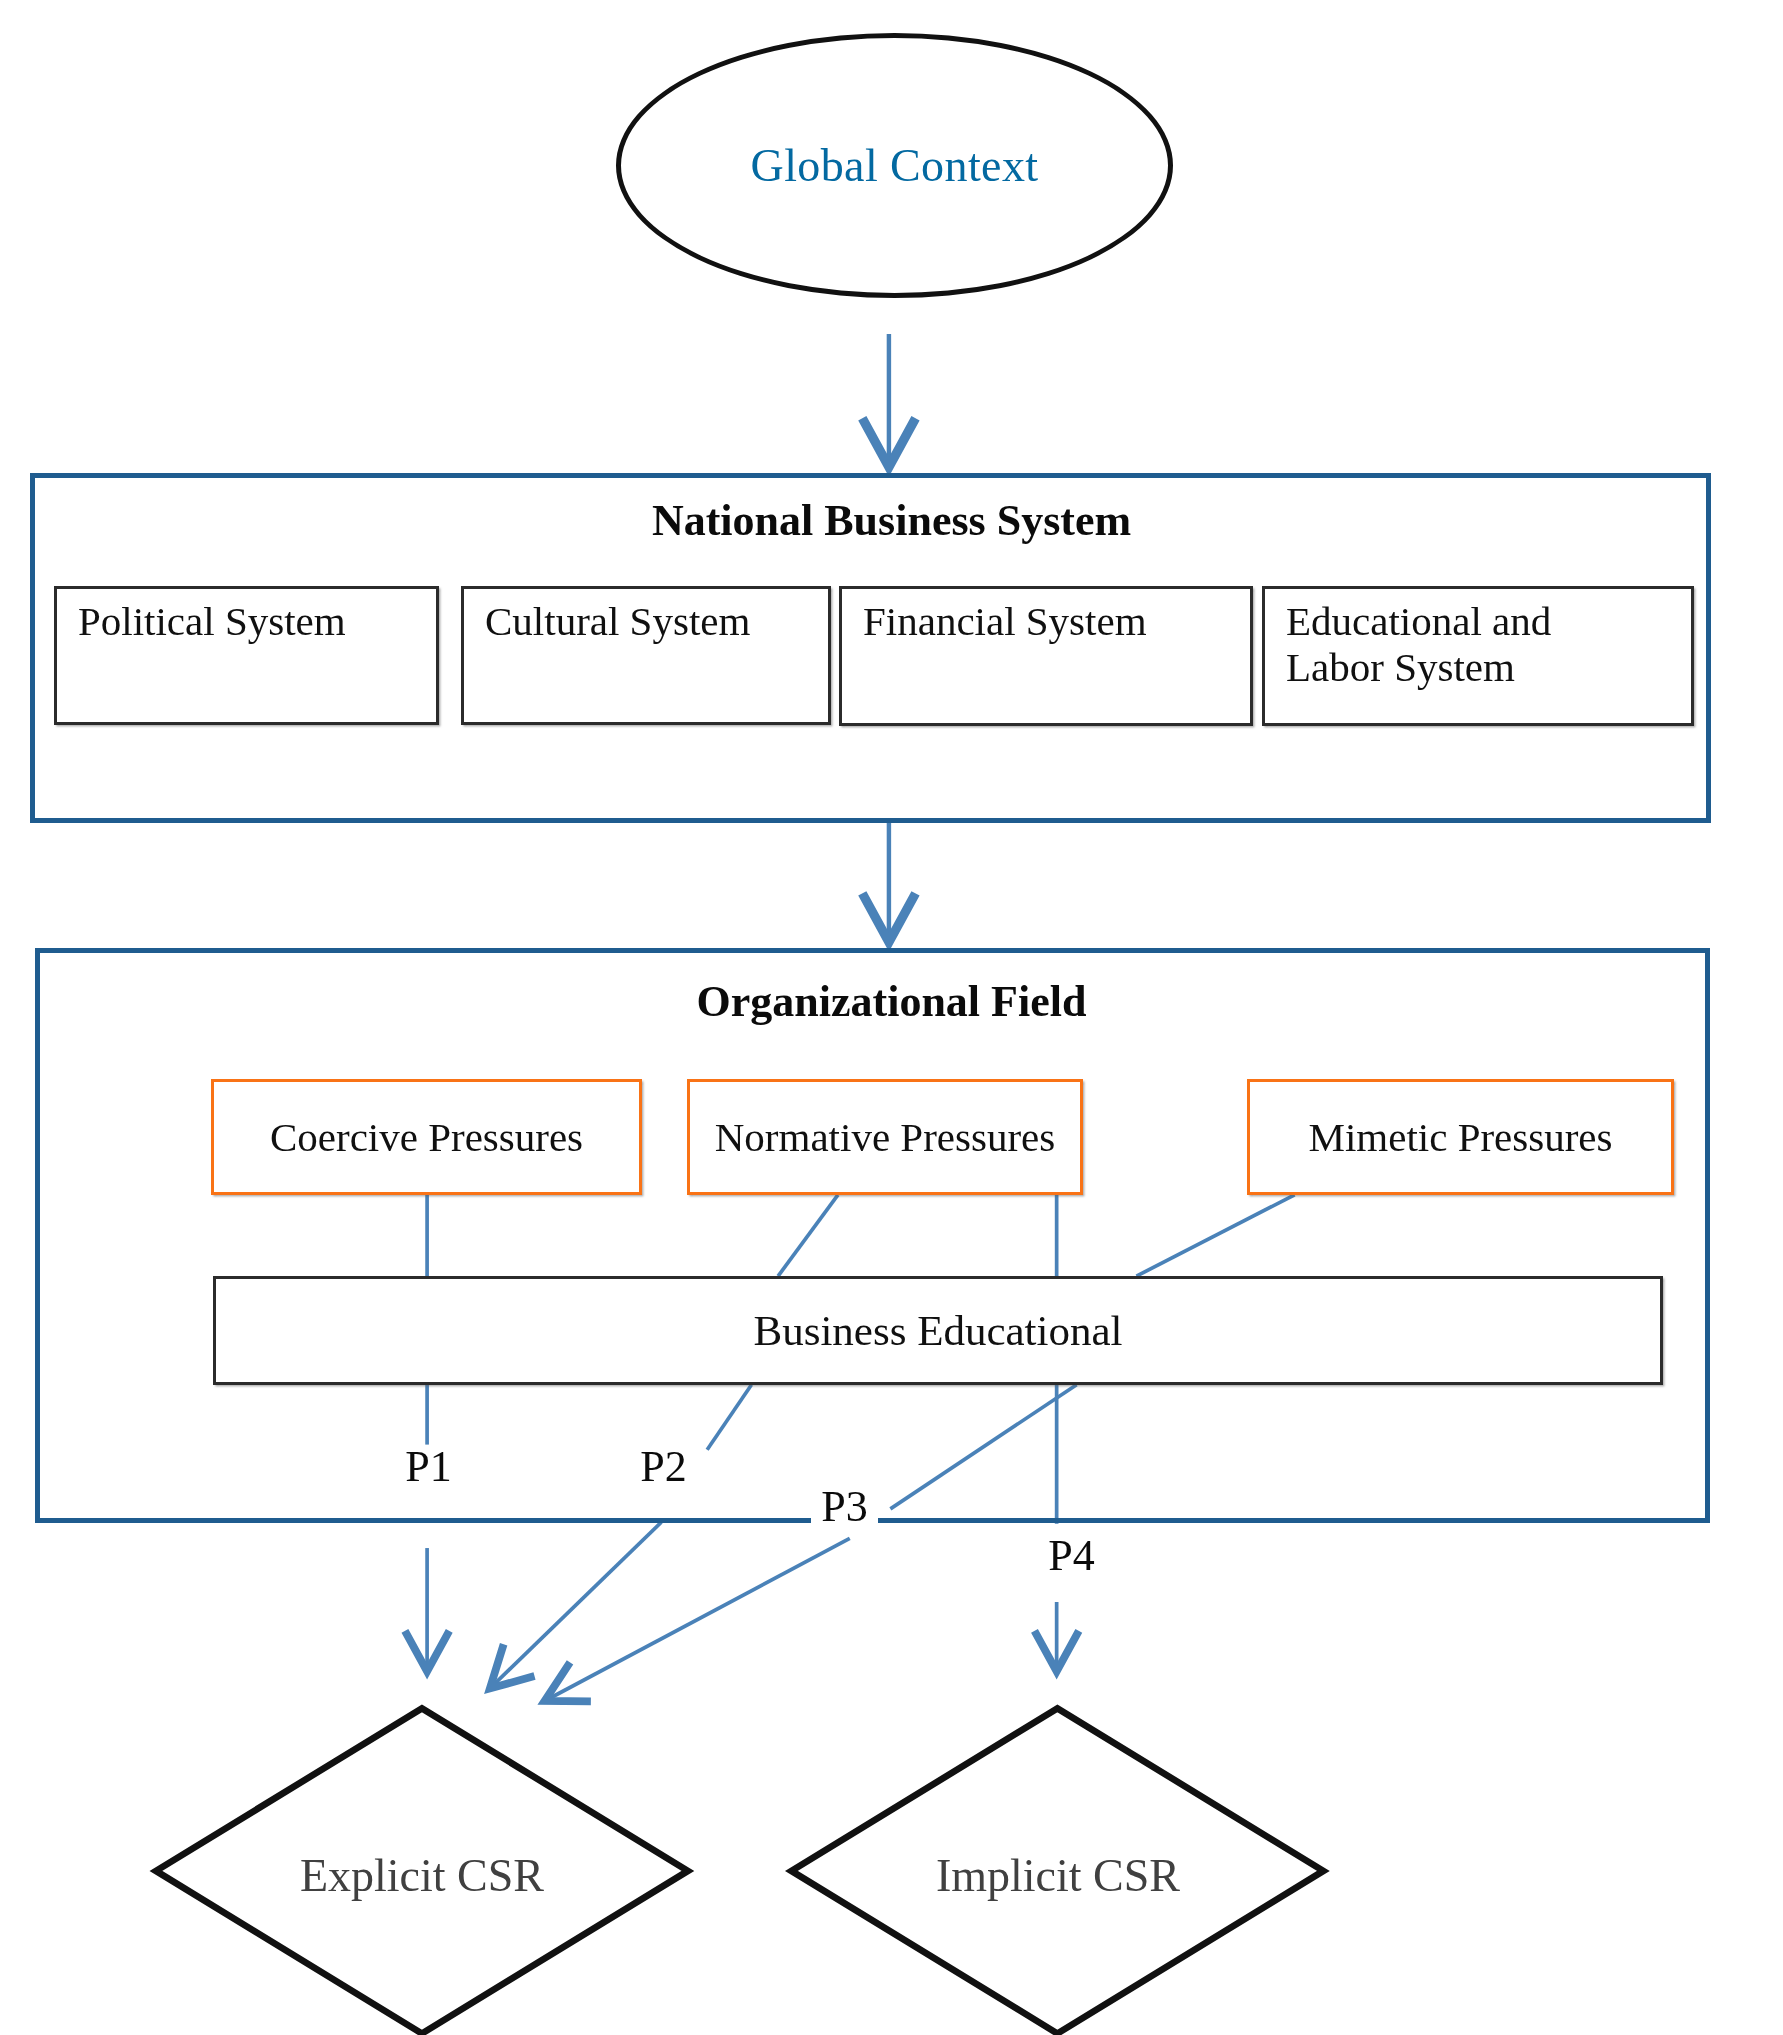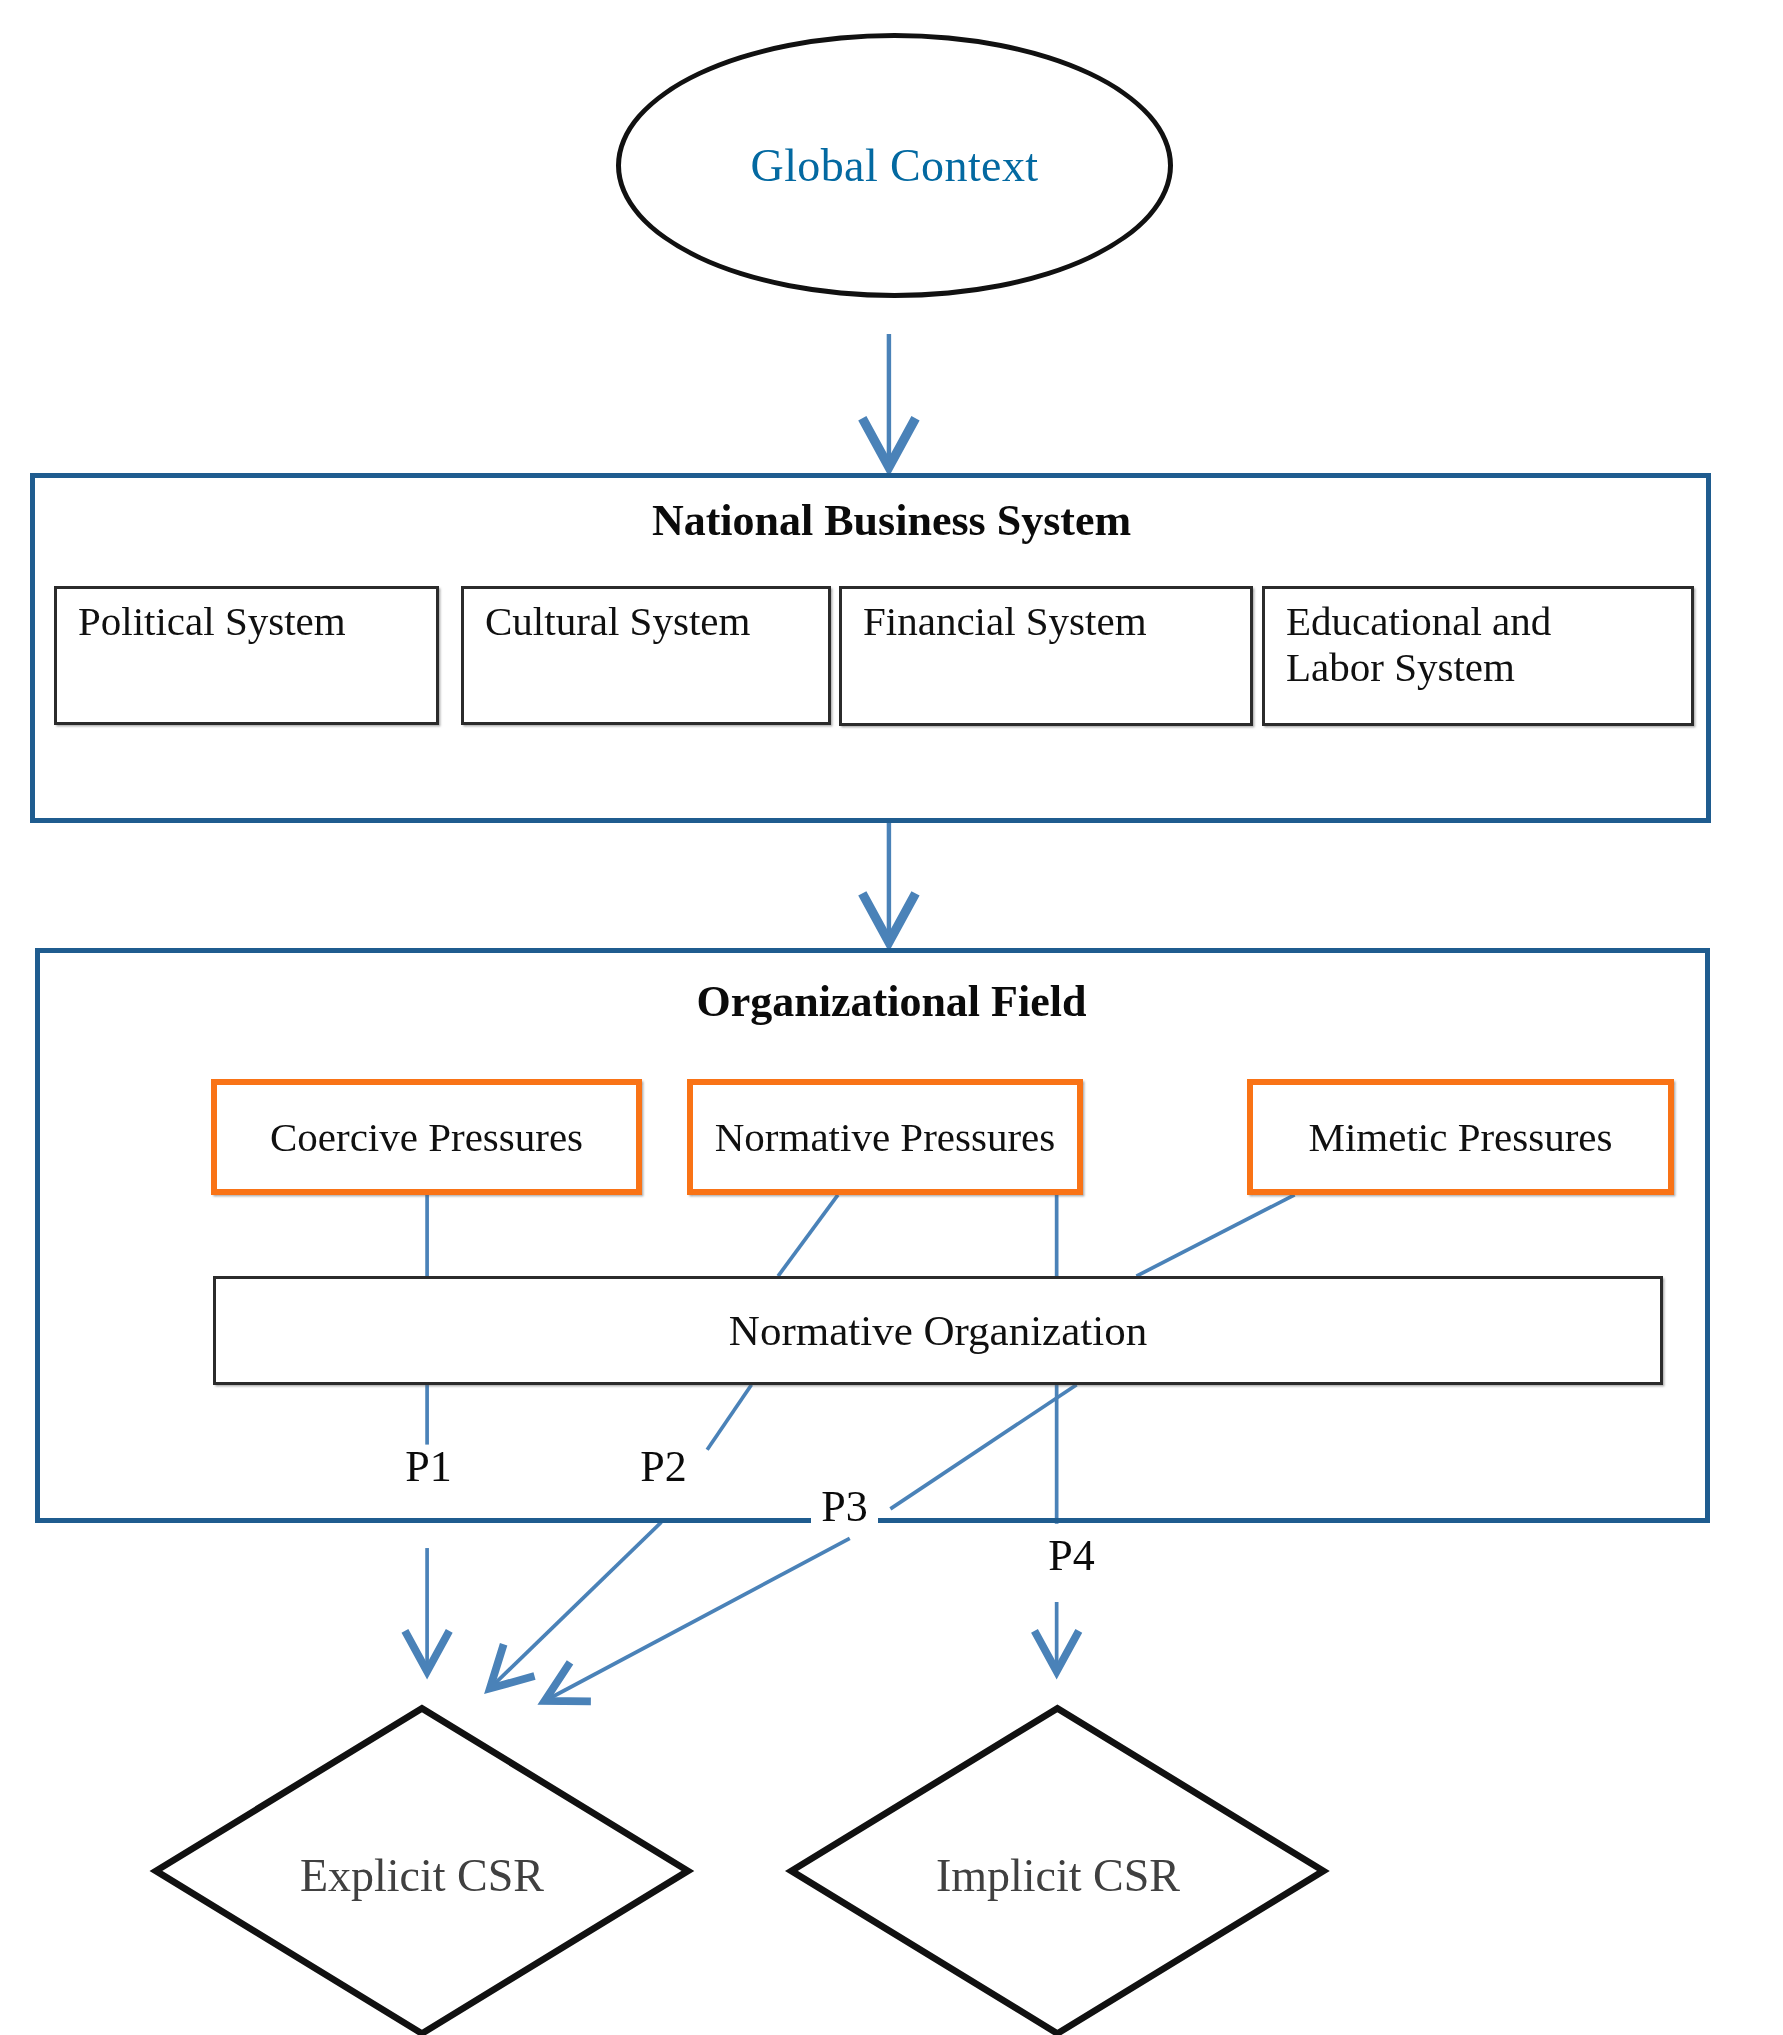--- a/index.html
+++ b/index.html
@@ -96,21 +96,21 @@
   
   #nbs-0 { left: 54px;   top: 586px; width: 385px; height: 139px; }
   #nbs-1 { left: 461px;  top: 586px; width: 370px; height: 139px; }
   #nbs-2 { left: 839px; top: 586px; width: 414px; height: 140px; }
   #nbs-3 { left: 1262px; top: 586px; width: 432px; height: 140px; }
 
   
   .press-box {
     position: absolute;
     background: #ffffff;
-    border: 6px solid #f97316;
+    border: 3px solid #f97316;
     box-sizing: border-box;
     box-shadow: 1.5px 2.2px 2.2px rgba(90,90,90,0.55);
     z-index: 11;
     display: flex;
     align-items: center;
     justify-content: center;
   }
   .press-box .label {
     font-size: 41px;
     color: #101010;
@@ -244,21 +244,21 @@
     <span class="label">Coercive Pressures</span>
   </div>
   <div class="press-box" id="press-1">
     <span class="label">Normative Pressures</span>
   </div>
   <div class="press-box" id="press-2">
     <span class="label">Mimetic Pressures</span>
   </div>
 
   <div id="bizorg-box">
-    <span class="label">Normative Organization</span>
+    <span class="label">Business Educational</span>
   </div>
 
   <div class="p-label" id="p-0">P1</div>
   <div class="p-label" id="p-1">P2</div>
   <div class="p-label" id="p-2">P3</div>
   <div class="p-label" id="p-3">P4</div>
 
   <div class="diamond-wrap" id="dia-0">
     <span class="label">Explicit CSR</span>
   </div>

